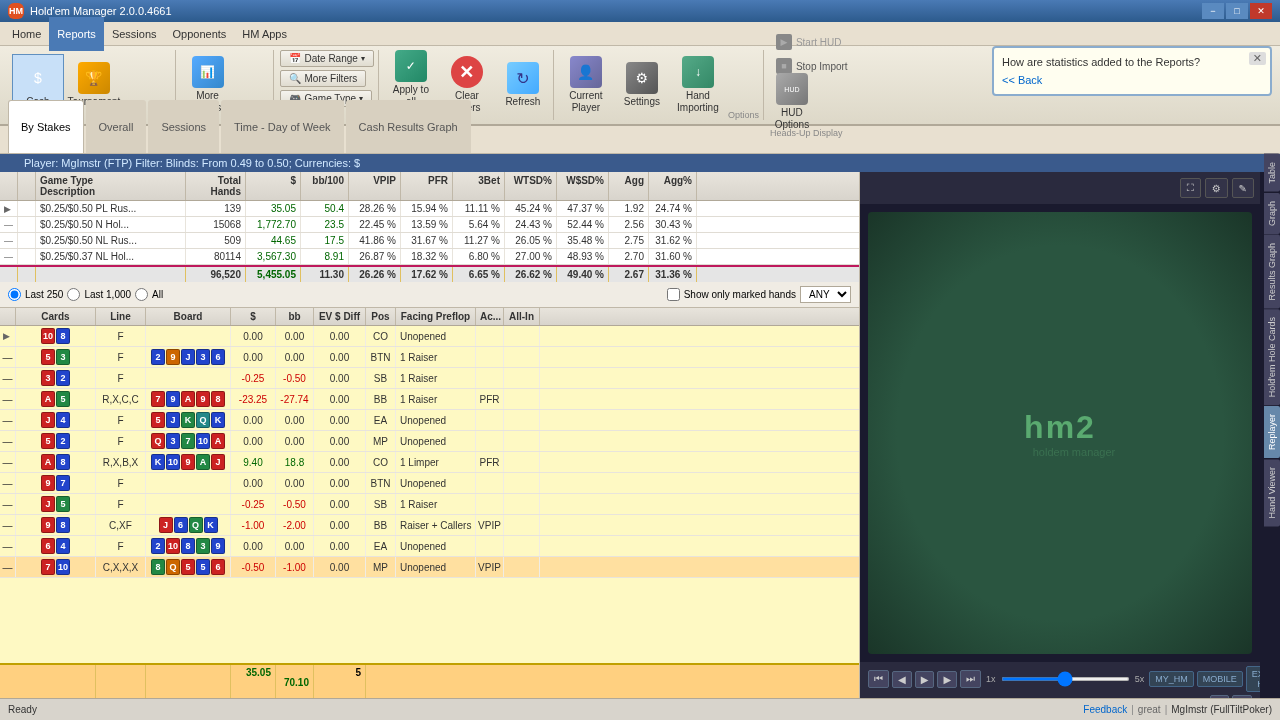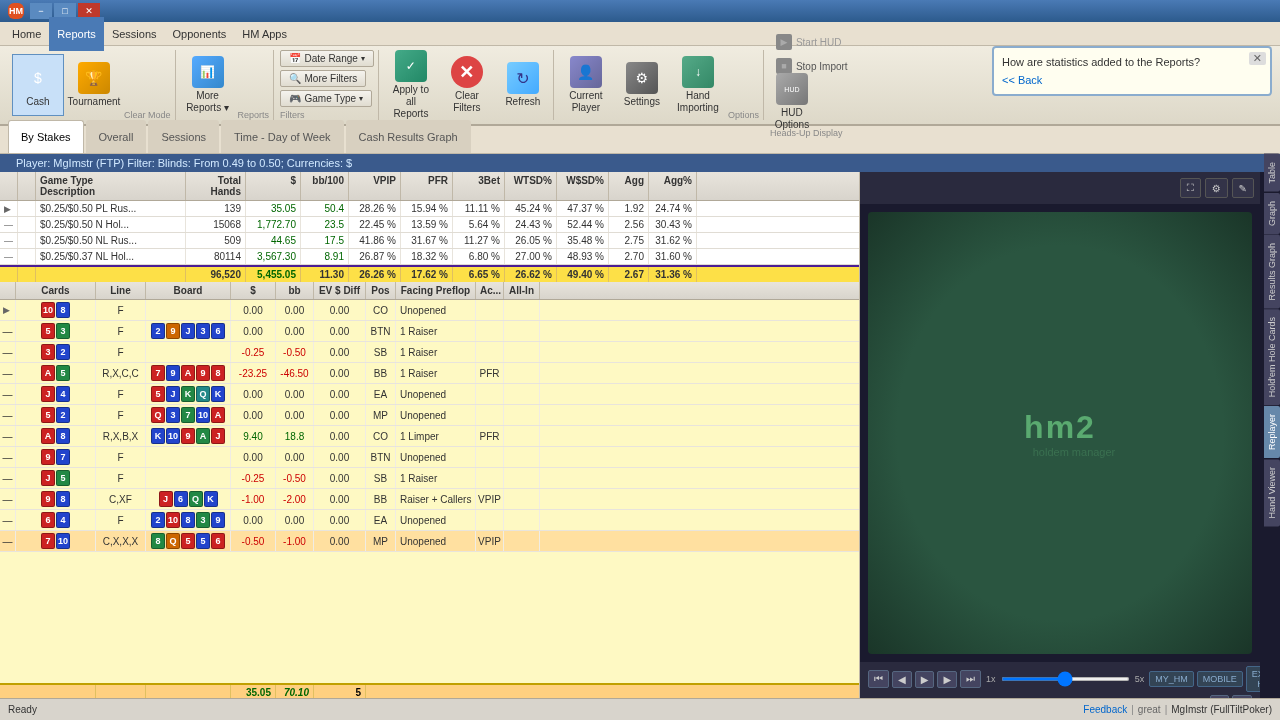--- a/index.html
+++ b/index.html
@@ -41,25 +41,25 @@
     .ico-hud { width: 32px; height: 32px; background: linear-gradient(135deg, #aaa, #777); border-radius: 4px; display: flex; align-items: center; justify-content: center; color: white; font-size: 10px; }
     .ico-start { width: 16px; height: 16px; background: #888; border-radius: 2px; display: inline-flex; align-items: center; justify-content: center; color: #aaa; font-size: 9px; }
     .ico-stop { width: 16px; height: 16px; background: #888; border-radius: 2px; display: inline-flex; align-items: center; justify-content: center; color: #aaa; font-size: 9px; }
     .filter-btn { padding: 2px 8px; background: linear-gradient(to bottom, #f5f3ee, #e0dcd0); border: 1px solid #b0a898; cursor: pointer; font-size: 10px; color: #333; border-radius: 2px; display: flex; align-items: center; gap: 3px; }
     .filter-btn .arrow { font-size: 8px; }
     .hud-btn { padding: 2px 6px; font-size: 10px; color: #555; display: flex; align-items: center; gap: 4px; }
     .hud-btn.disabled { color: #999; }
 
     
     #filter-tabs { background: #e8e0d0; height: 28px; display: flex; align-items: flex-end; padding: 0 8px; border-bottom: 1px solid #c0b8a8; }
-    .tab { padding: 10px 12px; font-size: 11px; cursor: pointer; border: 1px solid transparent; border-bottom: none; margin-right: 2px; background: #d8d0c0; color: #555; border-radius: 3px 3px 0 0; }
+    .tab { padding: 20px 12px; font-size: 11px; cursor: pointer; border: 1px solid transparent; border-bottom: none; margin-right: 2px; background: #d8d0c0; color: #555; border-radius: 3px 3px 0 0; }
     .tab.active { background: white; border-color: #c0b8a8; color: #000; }
 
     
-    #player-filter { background: #3a5a8c; color: #d0e8ff; padding: 3px 16px; font-size: 11px; }
+    #player-filter { background: #3a5a8c; color: #d0e8ff; padding: 3px 24px; font-size: 11px; }
 
     
     #main { display: flex; height: calc(720px - 22px - 24px - 80px - 28px - 22px); }
 
     
     #reports-area { flex: 0 0 860px; display: flex; flex-direction: column; background: white; border-right: 1px solid #c0b8a8; overflow: hidden; }
 
     
     #stats-table { background: white; }
     .stats-header { display: flex; background: linear-gradient(to bottom, #e8e4dc, #d8d4cc); border-bottom: 1px solid #b0a898; }
@@ -142,30 +142,31 @@
     .hands-col-board { min-width: 85px; flex: 0 0 85px; }
     .hands-col-dollar { min-width: 45px; flex: 0 0 45px; }
     .hands-col-bb { min-width: 38px; flex: 0 0 38px; }
     .hands-col-ev { min-width: 52px; flex: 0 0 52px; }
     .hands-col-pos { min-width: 30px; flex: 0 0 30px; }
     .hands-col-facing { min-width: 80px; flex: 0 0 80px; }
     .hands-col-ac { min-width: 28px; flex: 0 0 28px; }
     .hands-col-allin { min-width: 36px; flex: 0 0 36px; }
     .hands-col-expand { min-width: 16px; flex: 0 0 16px; }
 
-    .total-row-bottom { background: #fde047; display: flex; border-top: 2px solid #4c1d95; }
+    .total-row-bottom { background: #e5e5e5; display: flex; border-top: 2px solid #be185d; }
     .total-cell { padding: 2px 4px; font-size: 10px; font-weight: bold; color: #333; border-right: 1px solid #e0c060; text-align: right; }
 
     #side-tabs { position: absolute; right: 0; top: 154px; display: flex; flex-direction: column; gap: 1px; z-index: 50; }
   </style>
 </head>
 <body>
 
 <div id="titlebar">
   <span class="icon">HM</span>
+  <span class="title">Hold'em Manager 2.0.0.4661</span>
   <div class="win-controls">
     <button class="win-btn">−</button>
     <button class="win-btn">□</button>
     <button class="win-btn close">✕</button>
   </div>
 </div>
 
 <div id="menubar">
   <div class="menu-item">Home</div>
   <div class="menu-item active">Reports</div>
@@ -392,20 +393,37 @@
         <div class="total-cell col-w-pct">26.26 %</div>
         <div class="total-cell col-w-pct">17.62 %</div>
         <div class="total-cell col-w-pct">6.65 %</div>
         <div class="total-cell col-w-pct">26.62 %</div>
         <div class="total-cell col-w-pct">49.40 %</div>
         <div class="total-cell col-w-agg">2.67</div>
         <div class="total-cell col-w-aggpct">31.36 %</div>
       </div>
     </div>
 
+    <div id="hands-controls">
+      <div class="radio-group">
+        <input type="radio" name="hands_count" checked="" style="">
+        <label>Last 250</label>
+        <input type="radio" name="hands_count" style="">
+        <label>Last 1,000</label>
+        <input type="radio" name="hands_count" style="">
+        <label>All</label>
+      </div>
+      <div class="checkbox-group">
+        <input type="checkbox" style="">
+        <label>Show only marked hands</label>
+        <select class="dropdown-small">
+          <option>ANY</option>
+        </select>
+      </div>
+    </div>
 
     <div id="hands-area" style="flex:1; overflow:hidden; display:flex; flex-direction:column;">
       <div id="hands-table-wrap" style="flex:1; overflow-y:auto; overflow-x:hidden;">
 
         <div class="hands-header">
           <div class="hands-col hands-col-expand"></div>
           <div class="hands-col hands-col-cards">Cards</div>
           <div class="hands-col hands-col-line">Line</div>
           <div class="hands-col hands-col-board">Board</div>
           <div class="hands-col hands-col-dollar">$</div>
@@ -484,21 +502,21 @@
           </div>
           <div class="hands-cell hands-col-line">R,X,C,C</div>
           <div class="hands-cell hands-col-board">
             <span class="card card-red">7</span>
             <span class="card card-blue">9</span>
             <span class="card card-red">A</span>
             <span class="card card-red">9</span>
             <span class="card card-red">8</span>
           </div>
           <div class="hands-cell hands-col-dollar negative">-23.25</div>
-          <div class="hands-cell hands-col-bb negative">-46.50</div>
+          <div class="hands-cell hands-col-bb negative">-27.74</div>
           <div class="hands-cell hands-col-ev">0.00</div>
           <div class="hands-cell hands-col-pos">BB</div>
           <div class="hands-cell hands-col-facing left">1 Raiser</div>
           <div class="hands-cell hands-col-ac">PFR</div>
           <div class="hands-cell hands-col-allin"></div>
         </div>
 
         <div class="hands-row">
           <div class="hands-cell hands-col-expand">—</div>
           <div class="hands-cell hands-col-cards">
@@ -670,21 +688,21 @@
           <div class="hands-cell hands-col-allin"></div>
         </div>
       </div>
 
       <div style="background:#ffd080; display:flex; border-top:2px solid #c0a000; flex-shrink:0;">
         <div style="flex:0 0 16px;"></div>
         <div style="flex:0 0 80px; padding:2px 4px; font-size:10px; font-weight:bold; border-right:1px solid #e0c060;"></div>
         <div style="flex:0 0 50px; padding:2px 4px; font-size:10px; font-weight:bold; border-right:1px solid #e0c060;"></div>
         <div style="flex:0 0 85px; padding:2px 4px; font-size:10px; font-weight:bold; border-right:1px solid #e0c060;"></div>
         <div style="flex:0 0 45px; padding:2px 4px; font-size:10px; font-weight:bold; text-align:right; border-right:1px solid #e0c060; color:#006600;">35.05</div>
-        <div style="flex:0 0 38px; padding:2px 4px; font-size:10px; font-weight:bold; text-align:right; border-right:1px solid #e0c060; color:#006600;font-style:italic;">70.10</div>
+        <div style="flex:0 0 38px; padding:12px 4px; font-size:10px; font-weight:bold; text-align:right; border-right:1px solid #e0c060; color:#006600;">70.10</div>
         <div style="flex:0 0 52px; padding:2px 4px; font-size:10px; font-weight:bold; text-align:right; border-right:1px solid #e0c060;">5</div>
         <div style="flex:1;"></div>
       </div>
 
       <div class="h-scroll">
         <div class="scroll-btn">◀</div>
         <div class="scroll-thumb" style="width:200px; flex:none;"></div>
         <div style="flex:1;"></div>
         <div class="scroll-btn">▶</div>
       </div>

